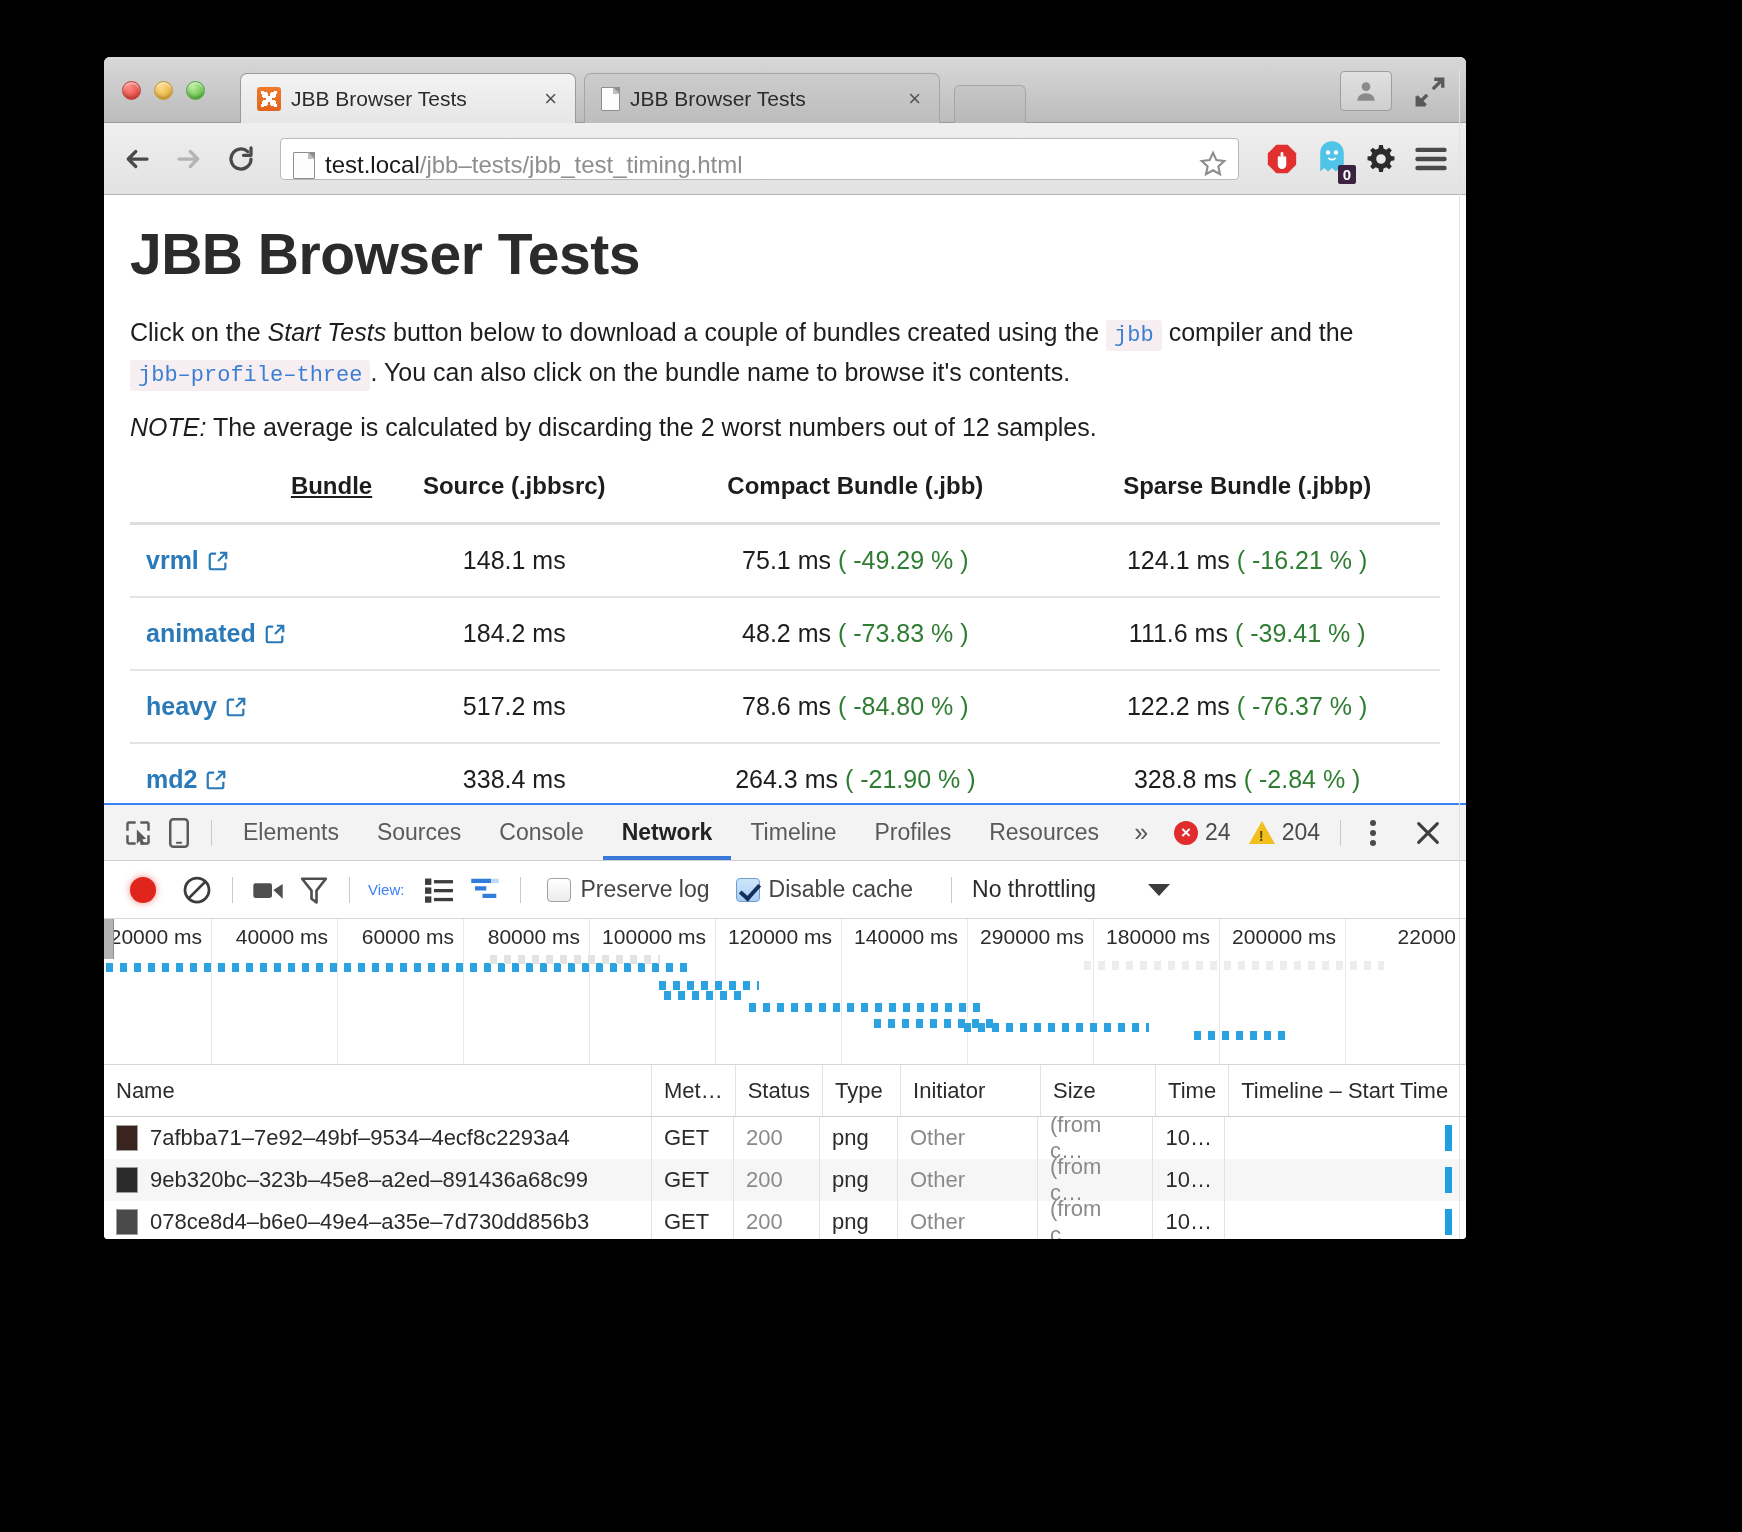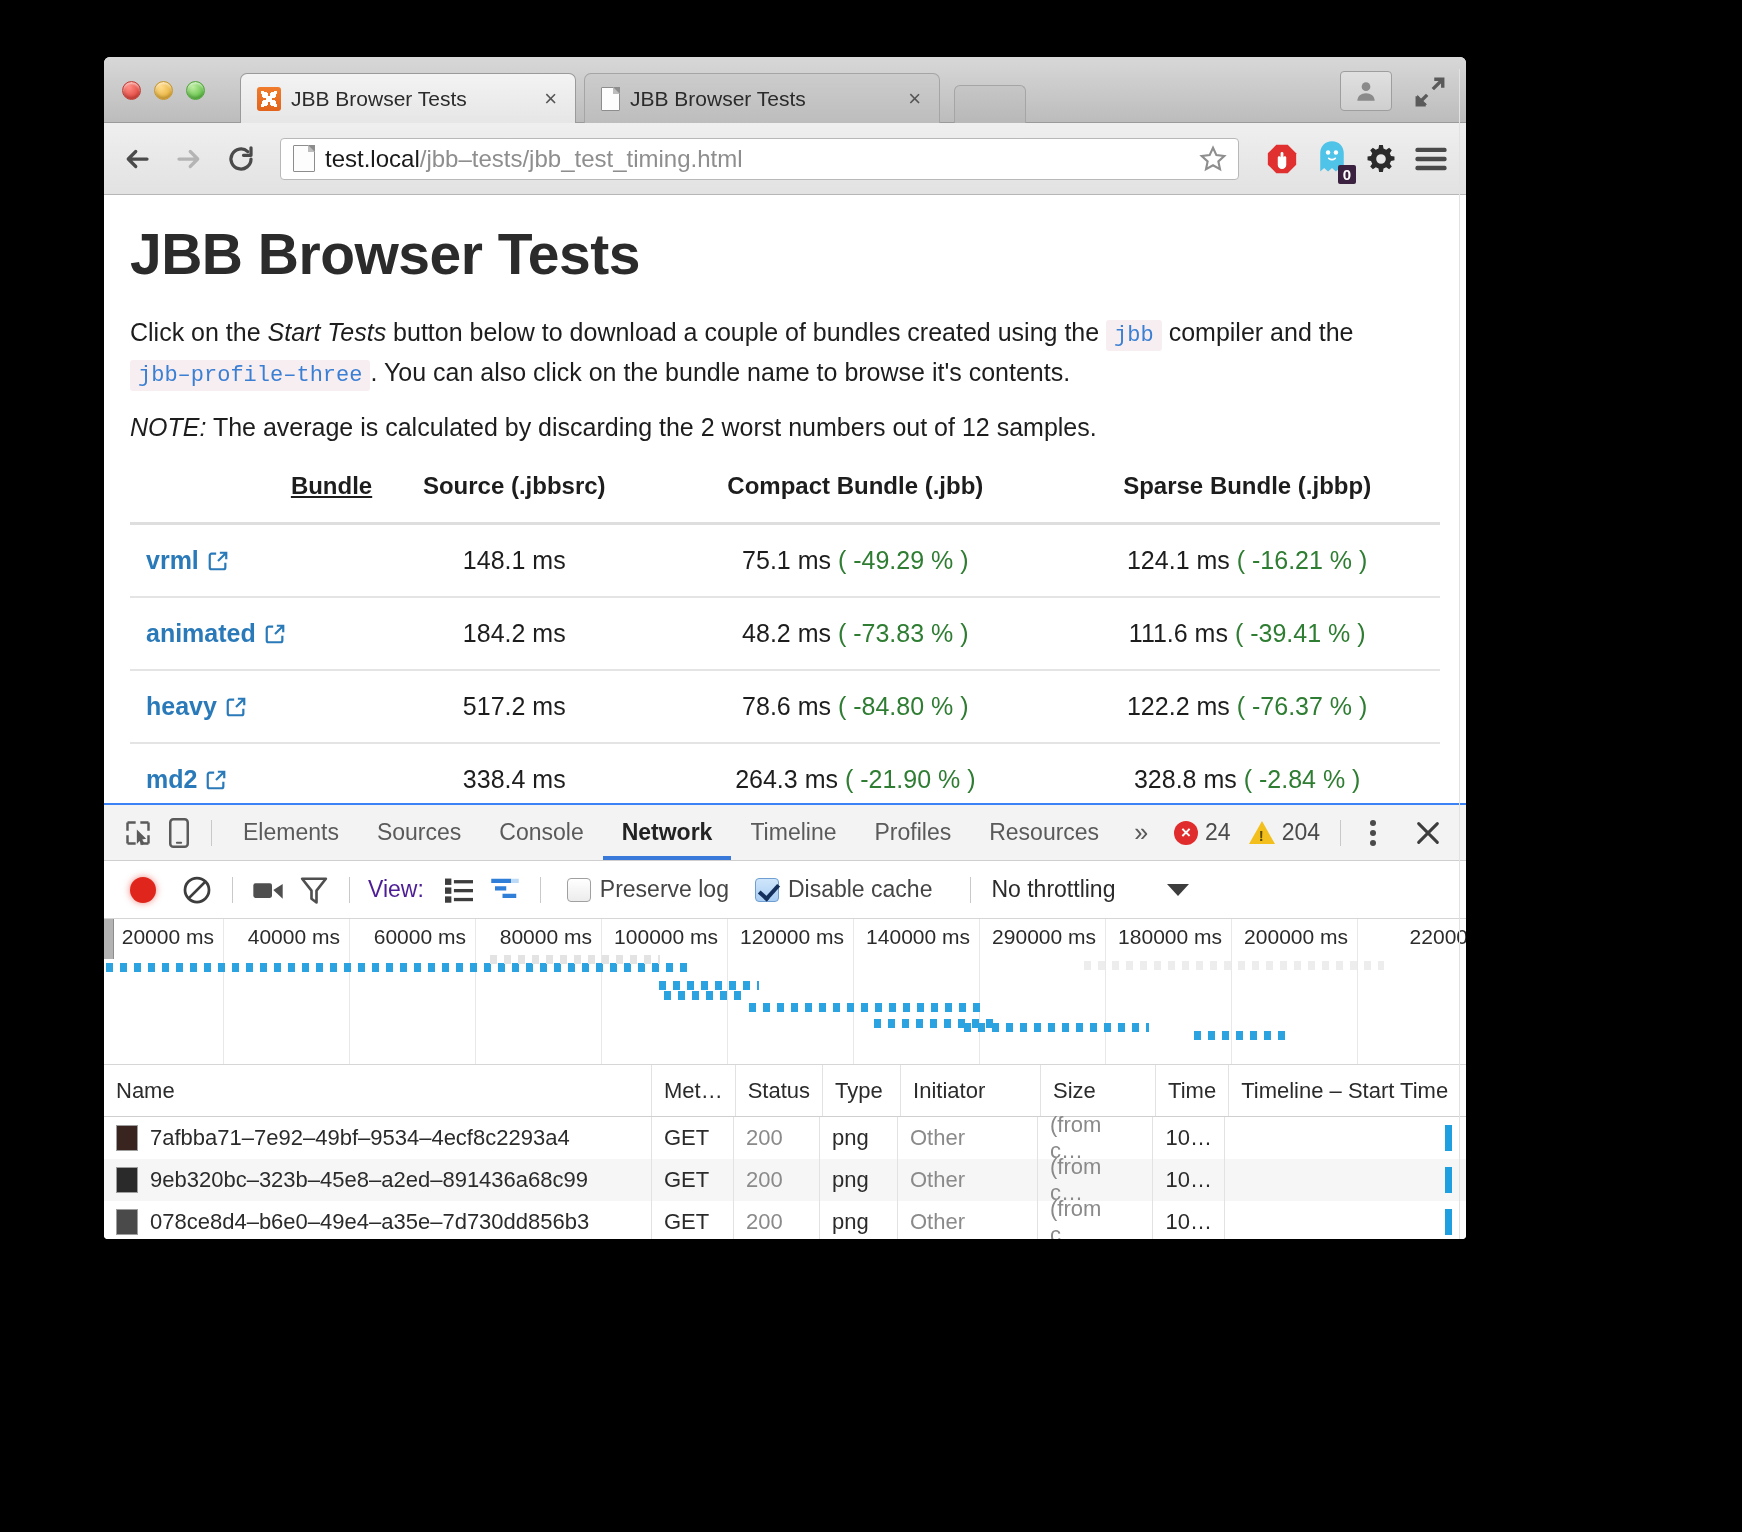--- a/index.html
+++ b/index.html
@@ -93,21 +93,21 @@
   
   .navbar {
     height: 72px; background: linear-gradient(#efefef,#e2e2e2);
     border-bottom: 1px solid #b6b6b6;
     display: flex; align-items: center; padding: 0 16px; gap: 18px;
   }
   .navicon { width: 34px; height: 34px; display:flex; align-items:center; justify-content:center; color:#555; }
   .omnibox {
     flex: 1 1 auto; height: 42px; background: #fff;
     border: 1px solid #b8b8b8; border-radius: 4px;
-    display: flex; align-items: center; padding: 0 10px 0 12px; gap: 10px;
+    display: flex; align-items: flex-end; padding: 0 10px 0 12px; gap: 10px;
     margin-left: 4px; margin-right: 8px;
   }
   .omnibox .url { font-size: 24px; color: #8e8e8e; white-space: nowrap; }
   .omnibox .url b { color: #1a1a1a; font-weight: normal; }
   .ext-icons { display: flex; align-items: center; gap: 17px; padding-right: 2px; }
 
   
   .page { padding: 26px 26px 0 26px; background: #fff; height: 608px; overflow: hidden; }
   h1.page-title {
     font-size: 57px; font-weight: bold; color: #2b2b2b;
@@ -156,21 +156,21 @@
   .err-dot { width: 24px; height: 24px; border-radius: 50%; background: #e02c2c; display: flex; align-items: center; justify-content: center; color: #fff; font-size: 17px; font-weight: bold; }
   .warn-tri { width: 0; height: 0; border-left: 13px solid transparent; border-right: 13px solid transparent; border-bottom: 23px solid #f2bf1d; position: relative; }
   .warn-tri::after { content: "!"; position: absolute; left: -3px; top: 6px; font-size: 15px; font-weight: bold; color: #5c4905; }
 
   .dt-toolbar {
     height: 58px; background: #fff; border-bottom: 1px solid #d6d6d6;
     display: flex; align-items: center; padding: 0 16px; gap: 0;
   }
   .rec-dot { width: 26px; height: 26px; border-radius: 50%; background: #e0261c; box-shadow: 0 0 7px rgba(224,38,28,.55); }
   .tb-btn { width: 46px; height: 46px; display: flex; align-items: center; justify-content: center; color: #4f4f4f; }
-  .tb-label { font-size: 23px; color: #4c1d95; margin: 0 12px 0 6px; }
+  .tb-label { font-size: 15px; color: #3b82f6; margin: 0 12px 0 6px; }
   .cbx { width: 24px; height: 24px; border: 1px solid #a0a0a0; border-radius: 4px; background: linear-gradient(#fff,#ececec); display: inline-block; vertical-align: middle; position: relative; }
   .cbx.checked { background: linear-gradient(#cfe6fb,#a9cdf3); border-color: #6e9fd0; }
   .cbx.checked::after {
     content: ""; position: absolute; left: 7px; top: 1px; width: 8px; height: 16px;
     border: solid #13305c; border-width: 0 4px 4px 0; transform: rotate(42deg);
   }
   .cbx-label { font-size: 23px; color: #454545; margin-left: 9px; }
   .cbx-wrap { display: flex; align-items: center; margin-right: 26px; }
   .throttle { font-size: 23px; color: #2b2b2b; margin-left: 8px; }
   .caret-down { width: 0; height: 0; border-left: 11px solid transparent; border-right: 11px solid transparent; border-top: 12px solid #3d3d3d; margin-left: 52px; }
@@ -471,21 +471,21 @@
           <span class="cbx checked"></span>
           <span class="cbx-label">Disable cache</span>
         </span>
         <span class="dt-sep"></span>
         <span class="throttle">No throttling</span>
         <span class="caret-down"></span>
       </div>
 
       <div class="dt-overview">
         <div class="ov-ruler">
-          <div class="ov-cell" style="width:120px;">
+          <div class="ov-cell" style="width:108px;">
               <span>20000 ms</span>
             </div>
           <div class="ov-cell" style="width:126px;">
               <span>40000 ms</span>
             </div>
           <div class="ov-cell" style="width:126px;">
               <span>60000 ms</span>
             </div>
           <div class="ov-cell" style="width:126px;">
               <span>80000 ms</span>

